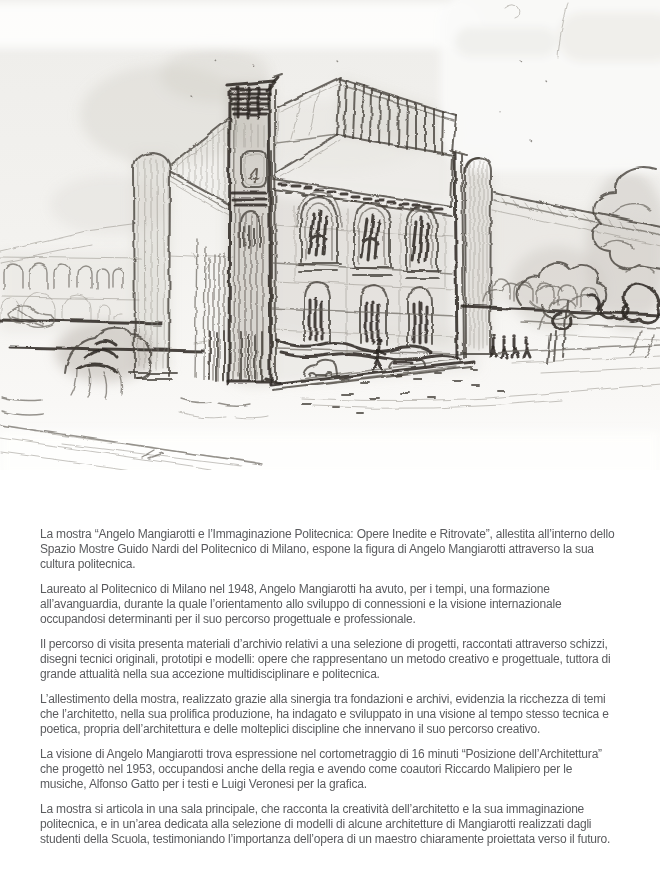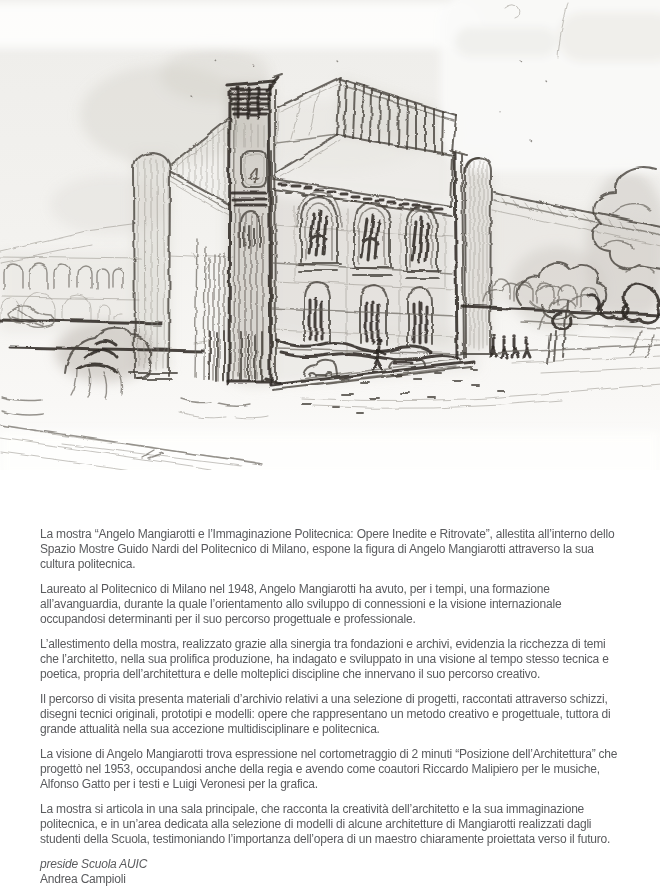--- a/index.html
+++ b/index.html
@@ -276,23 +276,19 @@
     <path class="s1" d="M0,451 L138,470" opacity=".5"></path>
     <path class="s2" d="M148,457 l16,-5 m-10,-3 l-12,7"></path>
   </g>
 </g>
 </svg>
 </figure>
 
 <section class="article">
   <p>La mostra “Angelo Mangiarotti e l’Immaginazione Politecnica: Opere Inedite e Ritrovate”, allestita all’interno dello Spazio Mostre Guido Nardi del Politecnico di Milano, espone la figura di Angelo Mangiarotti attraverso la sua cultura politecnica.</p>
   <p>Laureato al Politecnico di Milano nel 1948, Angelo Mangiarotti ha avuto, per i tempi, una formazione all’avanguardia, durante la quale l’orientamento allo sviluppo di connessioni e la visione internazionale occupandosi determinanti per il suo percorso progettuale e professionale.</p>
+  <p>Il percorso di visita presenta materiali d’archivio relativi a una selezione di progetti, raccontati attraverso schizzi, disegni tecnici originali, prototipi e modelli: opere che rappresentano un metodo creativo e progettuale, tuttora di grande attualità nella sua accezione multidisciplinare e politecnica.</p>
   <p>L’allestimento della mostra, realizzato grazie alla sinergia tra fondazioni e archivi, evidenzia la ricchezza di temi che l’architetto, nella sua prolifica produzione, ha indagato e sviluppato in una visione al tempo stesso tecnica e poetica, propria dell’architettura e delle molteplici discipline che innervano il suo percorso creativo.</p>
-  <p>Il percorso di visita presenta materiali d’archivio relativi a una selezione di progetti, raccontati attraverso schizzi, disegni tecnici originali, prototipi e modelli: opere che rappresentano un metodo creativo e progettuale, tuttora di grande attualità nella sua accezione multidisciplinare e politecnica.</p>
-  <p>La visione di Angelo Mangiarotti trova espressione nel cortometraggio di 2 minuti “Posizione dell’Architettura” che progettò nel 1953, occupandosi anche della regia e avendo come coautori Riccardo Malipiero per le musiche, Alfonso Gatto per i testi e Luigi Veronesi per la grafica.</p>
+  <p>La visione di Angelo Mangiarotti trova espressione nel cortometraggio di 16 minuti “Posizione dell’Architettura” che progettò nel 1953, occupandosi anche della regia e avendo come coautori Riccardo Malipiero per le musiche, Alfonso Gatto per i testi e Luigi Veronesi per la grafica.</p>
   <p>La mostra si articola in una sala principale, che racconta la creatività dell’architetto e la sua immaginazione politecnica, e in un’area dedicata alla selezione di modelli di alcune architetture di Mangiarotti realizzati dagli studenti della Scuola, testimoniando l’importanza dell’opera di un maestro chiaramente proiettata verso il futuro.</p>
-  <p class="sig">
-    <em>preside Scuola AUIC</em>
-    <span>Andrea Campioli</span>
-  </p>
 </section>
 
 </main>
 
 </body></html>

